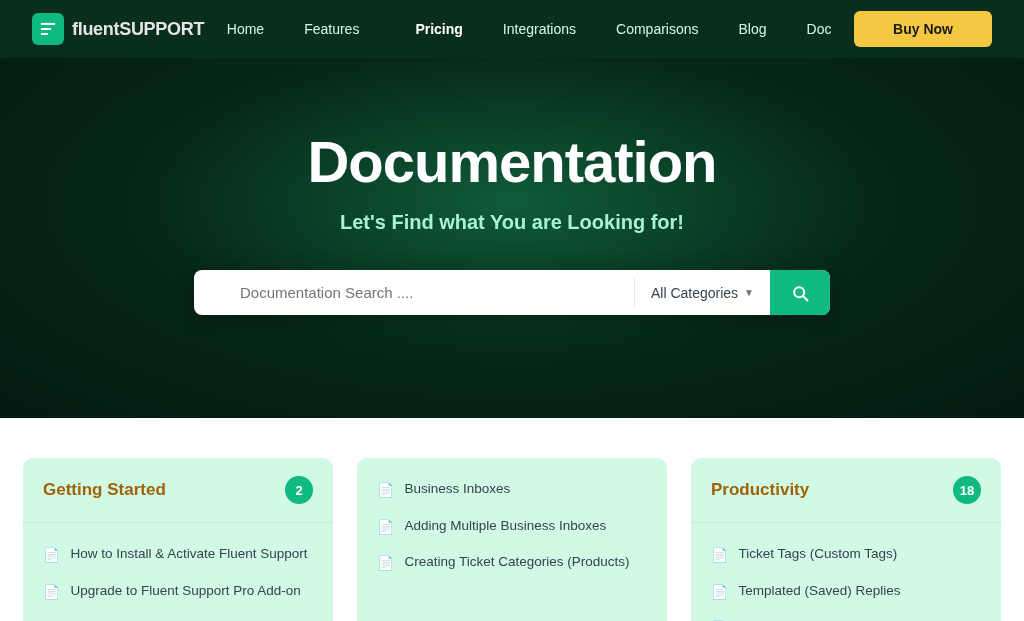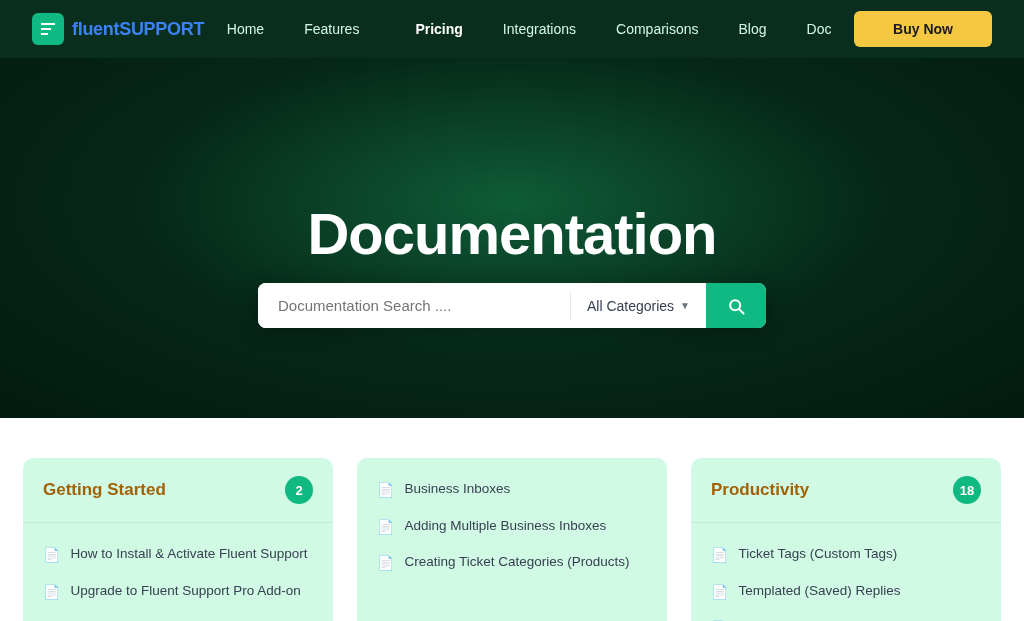--- a/index.html
+++ b/index.html
@@ -23,21 +23,21 @@
       width: 32px;
       height: 32px;
       background: #10b981;
       border-radius: 6px;
       display: flex;
       align-items: center;
       justify-content: center;
     }
     .logo-icon svg { width: 20px; height: 20px; fill: white; }
     .logo-text { color: white; font-size: 18px; font-weight: 700; letter-spacing: -0.3px; }
-    .logo-text span { color: #3b82f6; }
+    .logo-text span { color: #e5e5e5; }
     .nav-links {
       display: flex;
       gap: 40px;
       list-style: none;
     }
     .nav-links a {
       color: #d1fae5;
       text-decoration: none;
       font-size: 14px;
       font-weight: 500;
@@ -56,43 +56,44 @@
 
     
     .hero {
       background: radial-gradient(ellipse at 50% 40%, #0f5c38 0%, #062818 50%, #021a10 100%);
       text-align: center;
       padding: 70px 20px 90px;
       min-height: 360px;
       display: flex;
       flex-direction: column;
       align-items: center;
-      justify-content: flex-end;
+      justify-content: flex-start;
     }
     .hero-title {
       color: white;
       font-size: 58px;
       font-weight: 800;
       margin-bottom: 16px;
       letter-spacing: -1px;
     }
     .hero-subtitle {
       color: #a7f3d0;
       font-size: 20px;
       font-weight: 600;
       margin-bottom: 36px;
     }
     .search-bar {
       display: flex;
-      width: 508px;
+      width: 636px;
       max-width: 90vw;
       background: white;
       border-radius: 8px;
       overflow: hidden;
       box-shadow: 0 4px 20px rgba(0,0,0,0.3);
+      padding-left: 26px;
     }
     .search-input {
       flex: 1;
       border: none;
       outline: none;
       padding: 14px 20px;
       font-size: 15px;
       color: #555;
       background: white;
     }
@@ -212,20 +213,21 @@
       <li><a href="#">Blog</a></li>
       <li><a href="#">Doc</a></li>
     </ul>
 
     <button class="buy-now-btn">Buy Now</button>
   </div>
 </nav>
 
 <section class="hero">
   <h1 class="hero-title">Documentation</h1>
+  <p class="hero-subtitle">Let's Find what You are Looking for!</p>
 
   <div class="search-bar">
     <input type="text" class="search-input" placeholder="Documentation Search ...." style="">
     <div class="search-divider"></div>
     <button class="category-select">
       <span>All Categories</span>
       <span class="chevron-down">▼</span>
     </button>
     <button class="search-btn">
       <svg viewBox="0 0 24 24">

